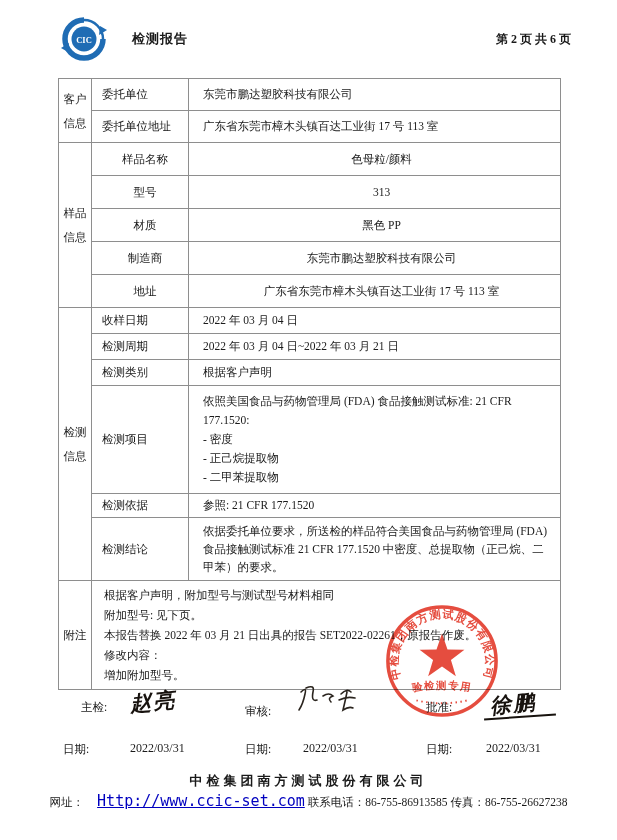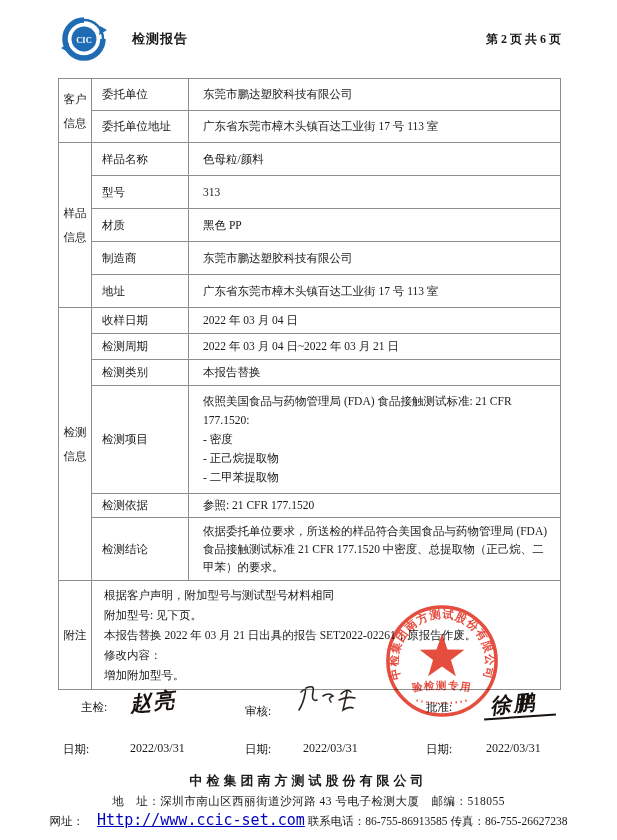--- a/index.html
+++ b/index.html
@@ -9,21 +9,21 @@
     width:617px; height:840px;
     margin:0 auto;
     background:#ffffff;
     font-family:"Liberation Serif","DejaVu Serif",serif;
     color:#1a1a1a;
     overflow:hidden;
   }
 
   
   .header {
-    position:absolute; top:16px; left:60px; right:56px; height:46px;
+    position:absolute; top:16px; left:60px; right:46px; height:46px;
     display:flex; align-items:center;
   }
   .logo { width:48px; height:46px; flex:0 0 auto; }
   .doc-title { font-weight:bold; font-size:13px; margin-left:24px; letter-spacing:1px; }
   .report-no { font-weight:bold; font-size:12px; margin-left:52px; white-space:nowrap; }
   .page-info { font-weight:bold; font-size:12px; margin-left:auto; white-space:nowrap; }
 
   
   table.report {
     position:absolute; top:78px; left:58px;
@@ -37,21 +37,21 @@
   td.sec {
     width:33px; text-align:center;
     white-space:pre-line; line-height:24px;
   }
   td.lbl { width:97px; padding-left:10px; }
   td.val { padding-left:14px; }
   td.multiline { white-space:pre-line; line-height:19px; padding:6px 10px 6px 14px; vertical-align:middle; }
   td.wrap { line-height:18px; padding:4px 8px 4px 14px; }
   td.notes { white-space:pre-line; line-height:20px; padding:4px 8px 4px 12px; vertical-align:middle; }
   tr.h32 td { height:32px; }
-  tr.h33 td { height:33px; }
+  tr.h33 td { height:33px;text-align:center; }
   tr.h26 td { height:26px; }
   tr.h92 td { height:92px; }
   tr.h24 td { height:24px; }
   tr.h54 td { height:54px; }
   tr.h86 td { height:86px; }
 
   
   .signoff { position:absolute; left:0; top:0; width:617px; height:0; }
   .sig-label { position:absolute; font-size:11.5px; white-space:nowrap; }
   .sig-name {
@@ -140,21 +140,21 @@
 信息</td>
       <td class="lbl">收样日期</td>
       <td class="val">2022 年 03 月 04 日</td>
     </tr>
     <tr class="h26">
       <td class="lbl">检测周期</td>
       <td class="val">2022 年 03 月 04 日~2022 年 03 月 21 日</td>
     </tr>
     <tr class="h26">
       <td class="lbl">检测类别</td>
-      <td class="val">本报告替换</td>
+      <td class="val">根据客户声明</td>
     </tr>
     <tr class="h92">
       <td class="lbl">检测项目</td>
       <td class="val multiline">依照美国食品与药物管理局 (FDA) 食品接触测试标准: 21 CFR 177.1520:
 - 密度
 - 正己烷提取物
 - 二甲苯提取物</td>
     </tr>
     <tr class="h24">
       <td class="lbl">检测依据</td>
@@ -211,20 +211,19 @@
       <textPath href="#arcTop" startOffset="50%" text-anchor="middle">中检集团南方测试股份有限公司</textPath>
     </text>
     <text font-size="10.5" fill="#e23424" font-weight="bold" letter-spacing="1.5">
       <textPath href="#arcBottom" startOffset="50%" text-anchor="middle">检验检测专用章</textPath>
     </text>
     <path d="M 34,100 Q 60,106 86,100" fill="none" stroke="#e23424" stroke-width="2" stroke-dasharray="1.5 3.5"></path>
   </svg>
 
   <div class="footer">
     <div class="company">中检集团南方测试股份有限公司</div>
-    <div class="addr">地　址：深圳市南山区西丽街道沙河路 43 号电子检测大厦　邮编：518055</div>
     <div class="site">
       <span>网址：</span><a class="url">Http://www.ccic-set.com</a>
       <span>联系电话：86-755-86913585 传真：86-755-26627238</span>
     </div>
   </div>
 
 </div>
 
 </body></html>

